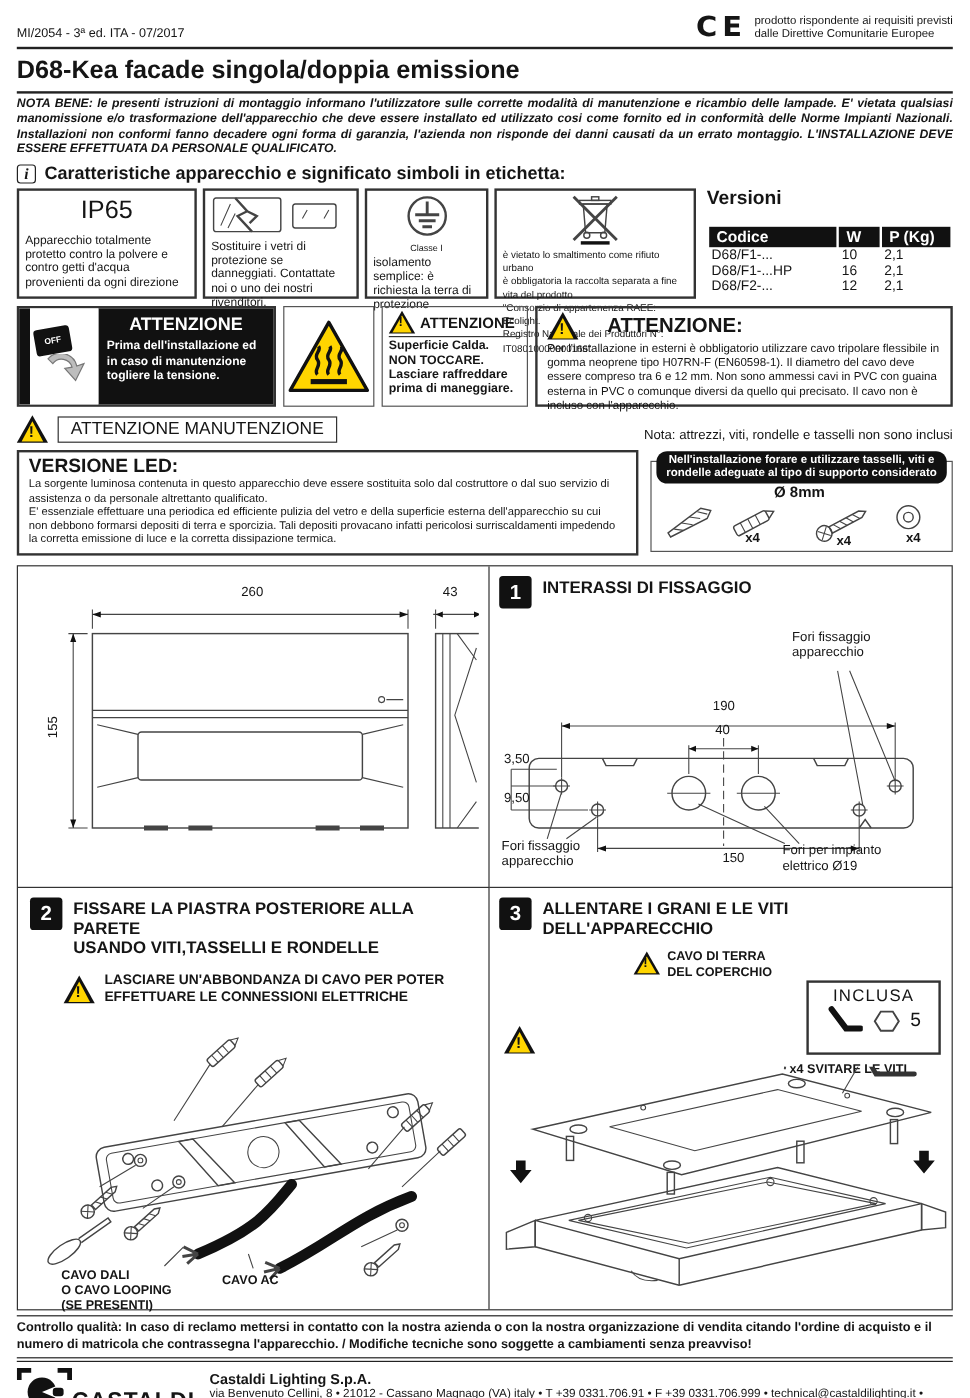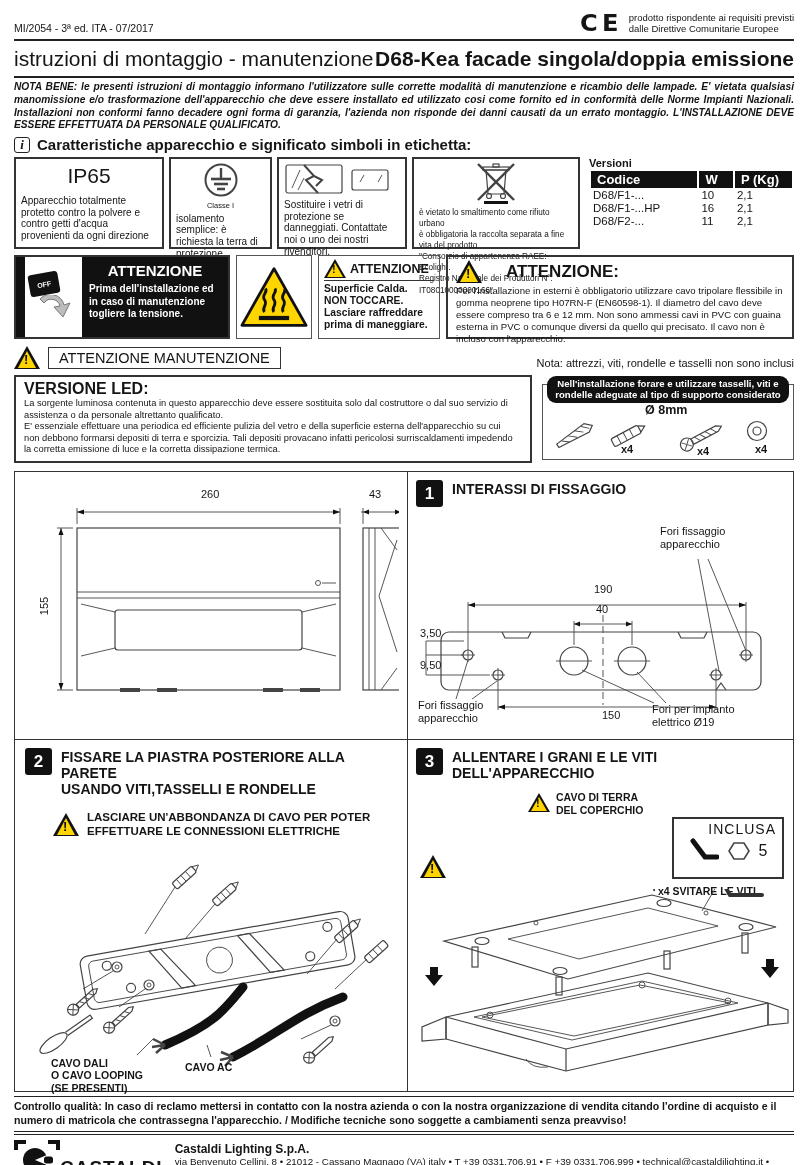--- a/index.html
+++ b/index.html
@@ -38,21 +38,21 @@
   .ip-code { font-size:21px; text-align:center; margin:2px 0 6px 0; }
   .sym-box.cls { width:103px; text-align:center; }
   .cls-label { font-size:7.5px; margin:1px 0 2px 0; }
   .cls-text { text-align:left; }
   .sym-box.gls { width:130px; }
   .sym-box.weee { width:168px; font-size:8.2px; line-height:1.35; }
   .weee-icn { text-align:center; }
 
   
   .versions { flex:1; padding-left:4px; }
-  .ver-title { font-size:11px; font-weight:bold; margin-bottom:2px; }
+  .ver-title { font-size:16px; font-weight:bold; margin-bottom:14px; }
   .ver-table { border-collapse:separate; border-spacing:2px 0; font-size:11.5px; }
   .ver-table th { background:#111; color:#fff; text-align:left; font-size:13px; padding:1px 6px; }
   .ver-table td { padding:1px 6px 0 2px; }
 
   
   .warn-row { display:flex; gap:6px; margin-top:6px; height:84px; }
   .warn-power { width:216px; border:2px solid #333; display:flex; }
   .switch-graphic { width:66px; position:relative; background:#fff; }
   .switch-wall { position:absolute; left:0; top:0; bottom:0; width:9px; background:#111; }
   .switch-body { position:absolute; left:13px; top:16px; width:30px; height:22px; background:#111; border-radius:3px;
@@ -113,21 +113,21 @@
   .dlabel { position:absolute; font-size:11px; line-height:1.2; }
   .dlabel-b { position:absolute; font-size:10.5px; font-weight:bold; line-height:1.22; }
   svg .ln { stroke:#444; stroke-width:1.2; fill:none; }
   svg .lnt { stroke:#444; stroke-width:0.9; fill:none; }
   svg .blk { fill:#111; }
 
   .s2-warn { display:flex; gap:8px; align-items:center; margin:14px 0 0 28px; }
   .s2-warn-text { font-size:11.5px; font-weight:bold; line-height:1.2; }
 
   .inclusa-box { position:absolute; right:4px; top:36px; width:112px; height:62px; border:2px solid #333; padding:2px 6px; }
-  .inclusa-title { font-size:14px; text-align:right; letter-spacing:1px; }
+  .inclusa-title { font-size:14px; text-align:center; letter-spacing:1px; }
   .inclusa-row { display:flex; align-items:center; gap:8px; justify-content:center; }
   .inclusa-size { font-size:16px; }
 
   
   .quality { font-size:10.6px; font-weight:bold; line-height:1.3; margin:3px 0; }
   .dbl { border:none; border-top:1.5px solid #222; margin:0; }
   .footer { display:flex; align-items:center; gap:12px; padding:5px 0 4px 0; }
   .logo { position:relative; width:46px; height:40px; flex:none; }
   .logo-word { font-size:19px; font-weight:bold; letter-spacing:1px; align-self:flex-end; padding-bottom:1px; }
   .f-right { border-left:none; }
@@ -143,57 +143,56 @@
     <div class="doc-ref">MI/2054 - 3ª ed. ITA - 07/2017</div>
     <div class="ce-wrap">
       <span class="ce-mark">CE</span>
       <span class="ce-text preline">prodotto rispondente ai requisiti previsti
 dalle Direttive Comunitarie Europee</span>
     </div>
   </div>
   <hr class="hr">
 
   <div class="title-row">
-    <div class="title-left">istruzioni di montaggio - manutenzione</div>
     <div class="title-right">D68-Kea facade singola/doppia emissione</div>
   </div>
   <hr class="hr">
 
   <div class="nota">NOTA BENE: le presenti istruzioni di montaggio informano l'utilizzatore sulle corrette modalità di manutenzione e ricambio delle lampade. E' vietata qualsiasi manomissione e/o trasformazione dell'apparecchio che deve essere installato ed utilizzato cosi come fornito ed in conformità delle Norme Impianti Nazionali. Installazioni non conformi fanno decadere ogni forma di garanzia, l'azienda non risponde dei danni causati da un errato montaggio. L'INSTALLAZIONE DEVE ESSERE EFFETTUATA DA PERSONALE QUALIFICATO.</div>
 
   <div class="char-head">
     <span class="info-icon">i</span>
     <span class="char-title">Caratteristiche apparecchio e significato simboli in etichetta:</span>
   </div>
 
   <div class="sym-row">
     <div class="sym-box ip">
       <div class="ip-code">IP65</div>
       <div>Apparecchio totalmente protetto contro la polvere e contro getti d'acqua provenienti da ogni direzione</div>
+    </div>
+    <div class="sym-box gls">
+      <svg width="108" height="34" viewBox="0 0 108 34">
+        <rect x="2" y="3" width="56" height="28" rx="2" class="ln"></rect>
+        <path d="M20,3 L30,14 22,18 34,31 M30,14 l8,4 -6,6" class="ln" style="stroke-width:2"></path>
+        <path d="M8,26 l8,-18 M14,28 l6,-12" class="lnt"></path>
+        <rect x="68" y="8" width="36" height="20" rx="2" class="ln"></rect>
+        <path d="M76,20 l4,-7 M94,20 l4,-7" class="lnt"></path>
+      </svg>
+      <div>Sostituire i vetri di protezione se danneggiati. Contattate noi o uno dei nostri rivenditori.</div>
     </div>
     <div class="sym-box cls">
       <svg width="36" height="36" viewBox="0 0 36 36">
         <circle cx="18" cy="18" r="15.5" class="ln" style="stroke-width:2"></circle>
         <line x1="18" y1="6" x2="18" y2="17" class="ln" style="stroke-width:2.4"></line>
         <line x1="8" y1="17" x2="28" y2="17" class="ln" style="stroke-width:2.6"></line>
         <line x1="11" y1="22" x2="25" y2="22" class="ln" style="stroke-width:2.6"></line>
         <line x1="14" y1="27" x2="22" y2="27" class="ln" style="stroke-width:2.6"></line>
       </svg>
       <div class="cls-label">Classe I</div>
       <div class="cls-text">isolamento semplice: è richiesta la terra di protezione</div>
-    </div>
-    <div class="sym-box gls">
-      <svg width="108" height="34" viewBox="0 0 108 34">
-        <rect x="2" y="3" width="56" height="28" rx="2" class="ln"></rect>
-        <path d="M20,3 L30,14 22,18 34,31 M30,14 l8,4 -6,6" class="ln" style="stroke-width:2"></path>
-        <path d="M8,26 l8,-18 M14,28 l6,-12" class="lnt"></path>
-        <rect x="68" y="8" width="36" height="20" rx="2" class="ln"></rect>
-        <path d="M76,20 l4,-7 M94,20 l4,-7" class="lnt"></path>
-      </svg>
-      <div>Sostituire i vetri di protezione se danneggiati. Contattate noi o uno dei nostri rivenditori.</div>
     </div>
     <div class="sym-box weee">
       <div class="weee-icn">
         <svg width="52" height="42" viewBox="0 0 52 42">
           <path d="M16,8 h20 l-2,24 h-16 z" class="ln"></path>
           <rect x="13" y="5" width="26" height="3" class="ln"></rect>
           <rect x="23" y="2" width="6" height="3" class="ln"></rect>
           <circle cx="19" cy="34" r="2.5" class="ln"></circle>
           <circle cx="33" cy="34" r="2.5" class="ln"></circle>
           <line x1="8" y1="2" x2="44" y2="38" class="ln" style="stroke-width:2.4"></line>
@@ -220,21 +219,21 @@
           <td>10</td>
           <td>2,1</td>
         </tr>
         <tr>
           <td>D68/F1-...HP</td>
           <td>16</td>
           <td>2,1</td>
         </tr>
         <tr>
           <td>D68/F2-...</td>
-          <td>11</td>
+          <td>12</td>
           <td>2,1</td>
         </tr>
       </tbody>
         </table>
     </div>
   </div>
 
   <div class="warn-row">
     <div class="warn-power">
       <div class="switch-graphic">

